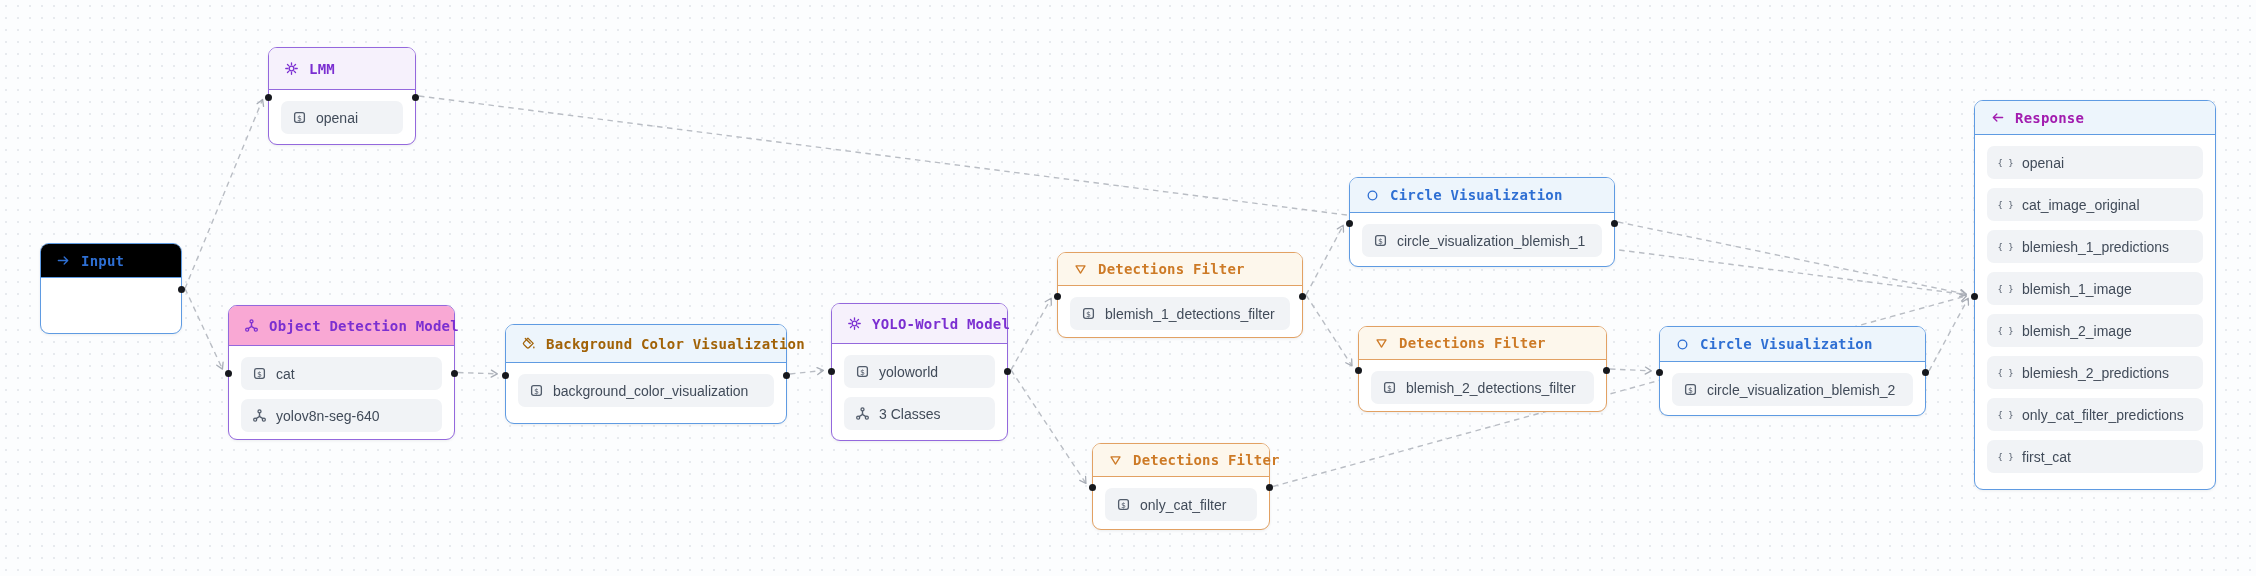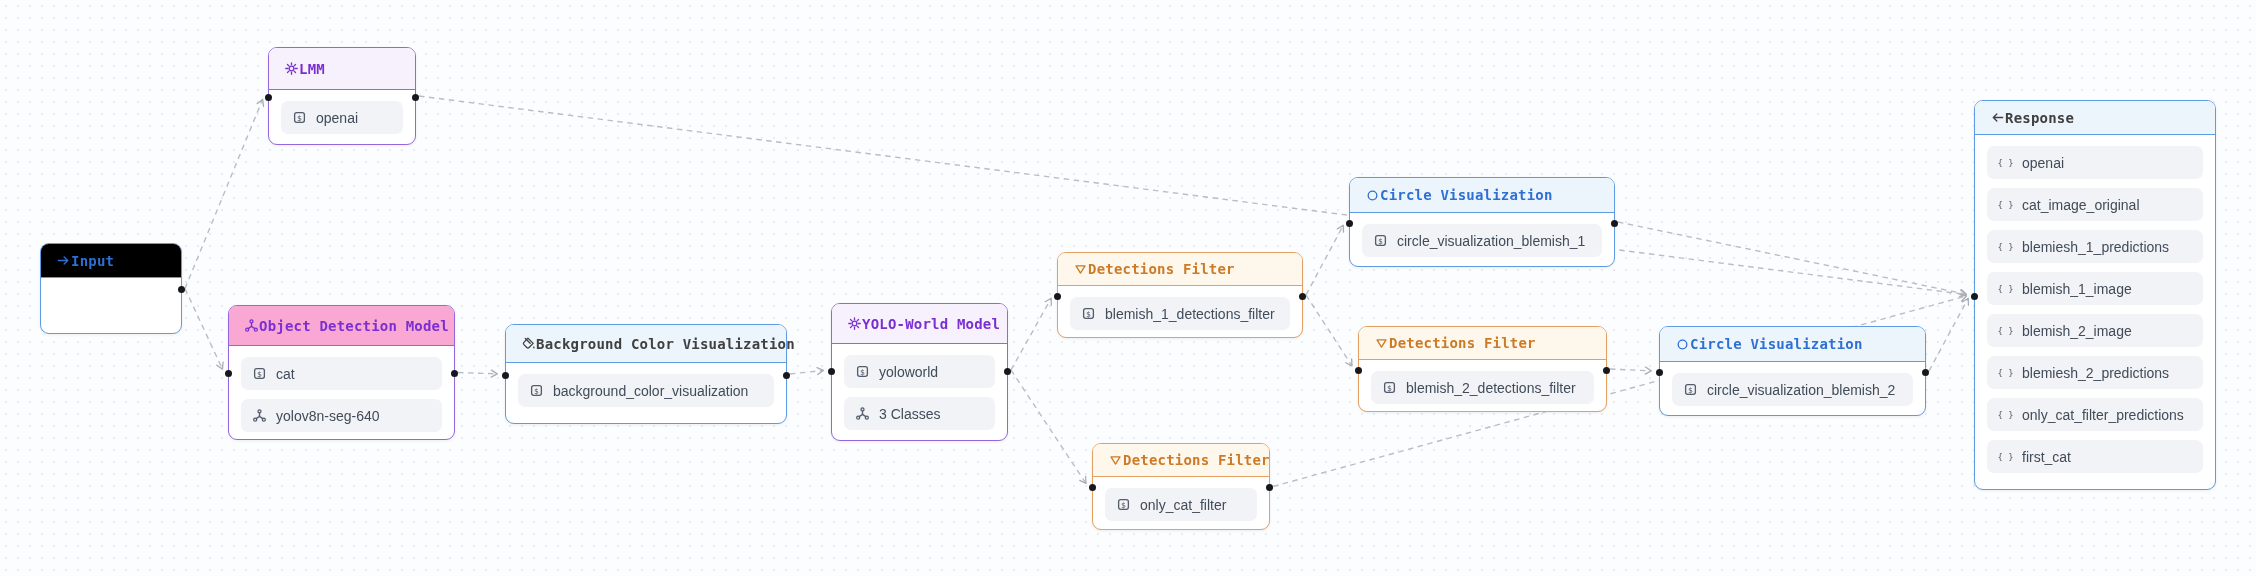--- a/index.html
+++ b/index.html
@@ -15,21 +15,21 @@
     background-size:12px 12px;
   }
   #edge-layer{position:absolute;left:0;top:0;width:2256px;height:576px;z-index:1;}
   .node{
     position:absolute;z-index:2;box-sizing:border-box;
     background:#ffffff;border:1.5px solid;border-radius:9px;
     box-shadow:0 1px 3px rgba(16,24,40,.07);
     display:flex;flex-direction:column;
   }
   .node-header{
-    box-sizing:border-box;display:flex;align-items:center;
+    box-sizing:border-box;display:flex;align-items:center;gap:10px;
     padding:0 15px;border-bottom:1.5px solid;
     border-top-left-radius:7.5px;border-top-right-radius:7.5px;
     font-family:"DejaVu Sans Mono","Liberation Mono",monospace;
     font-size:14px;font-weight:700;letter-spacing:.2px;white-space:nowrap;
   }
   .node-body{
     box-sizing:border-box;flex:1;display:flex;flex-direction:column;
     gap:9px;padding:11px 12px;
   }
   .chip{
@@ -140,21 +140,21 @@
               <path d="M8 5.2v2.4M6.9 9.8 4.4 11.3M9.1 9.8l2.5 1.5"></path>
             </svg>
           </span>
           <span>yolov8n-seg-640</span>
         </div>
       </div>
       <div class="port left" style="top: 64px; background: rgb(22, 24, 29);"></div>
       <div class="port right" style="top: 64px; background: rgb(22, 24, 29);"></div>
     </div>
     <div class="node" style="left: 505px; top: 324px; width: 282px; height: 100px; border-color: rgb(95, 155, 226);">
-      <div class="node-header" style="height: 38px; min-height: 38px; background: rgb(237, 245, 252); border-color: rgb(95, 155, 226); color: #404040;">
+      <div class="node-header" style="height: 38px; min-height: 38px; background: rgb(237, 245, 252); border-color: rgb(95, 155, 226); color: #a16207;">
         <span class="icn">
           <svg width="15" height="15" viewBox="0 0 16 16" fill="none" stroke="currentColor" stroke-width="1.4" stroke-linecap="round" stroke-linejoin="round">
             <path d="M7.4 2.3 13 7.9 8.6 12.3a1.7 1.7 0 0 1-2.4 0L3.1 9.2a1.7 1.7 0 0 1 0-2.4z"></path>
             <path d="M4.6 2.6 9.8 7.8"></path>
             <path d="M13.9 10.9c.8 1 .8 2.5-.2 2.5s-1-1.5-.2-2.5z" fill="currentColor" stroke="none"></path>
           </svg>
         </span>
         <span>Background Color Visualization</span>
       </div>
       <div class="node-body">
@@ -316,21 +316,21 @@
               <text x="8" y="11.2" text-anchor="middle" fill="currentColor" stroke="none" font-family="DejaVu Sans Mono,monospace" font-size="8.5">$</text>
             </svg>
           </span>
           <span>only_cat_filter</span>
         </div>
       </div>
       <div class="port left" style="top: 40px; background: rgb(22, 24, 29);"></div>
       <div class="port right" style="top: 40px; background: rgb(22, 24, 29);"></div>
     </div>
     <div class="node" style="left: 1974px; top: 100px; width: 242px; height: 390px; border-color: rgb(95, 155, 226);">
-      <div class="node-header" style="height: 34px; min-height: 34px; background: rgb(237, 245, 252); border-color: rgb(95, 155, 226); color: #404040;">
+      <div class="node-header" style="height: 34px; min-height: 34px; background: rgb(237, 245, 252); border-color: rgb(95, 155, 226); color: #a21caf;">
         <span class="icn">
           <svg width="15" height="15" viewBox="0 0 16 16" fill="none" stroke="currentColor" stroke-width="1.4" stroke-linecap="round" stroke-linejoin="round">
             <path d="M13.5 8h-10M7.3 4.2 3.5 8l3.8 3.8"></path>
           </svg>
         </span>
         <span>Response</span>
       </div>
       <div class="node-body">
         <div class="chip">
           <span class="icn">

